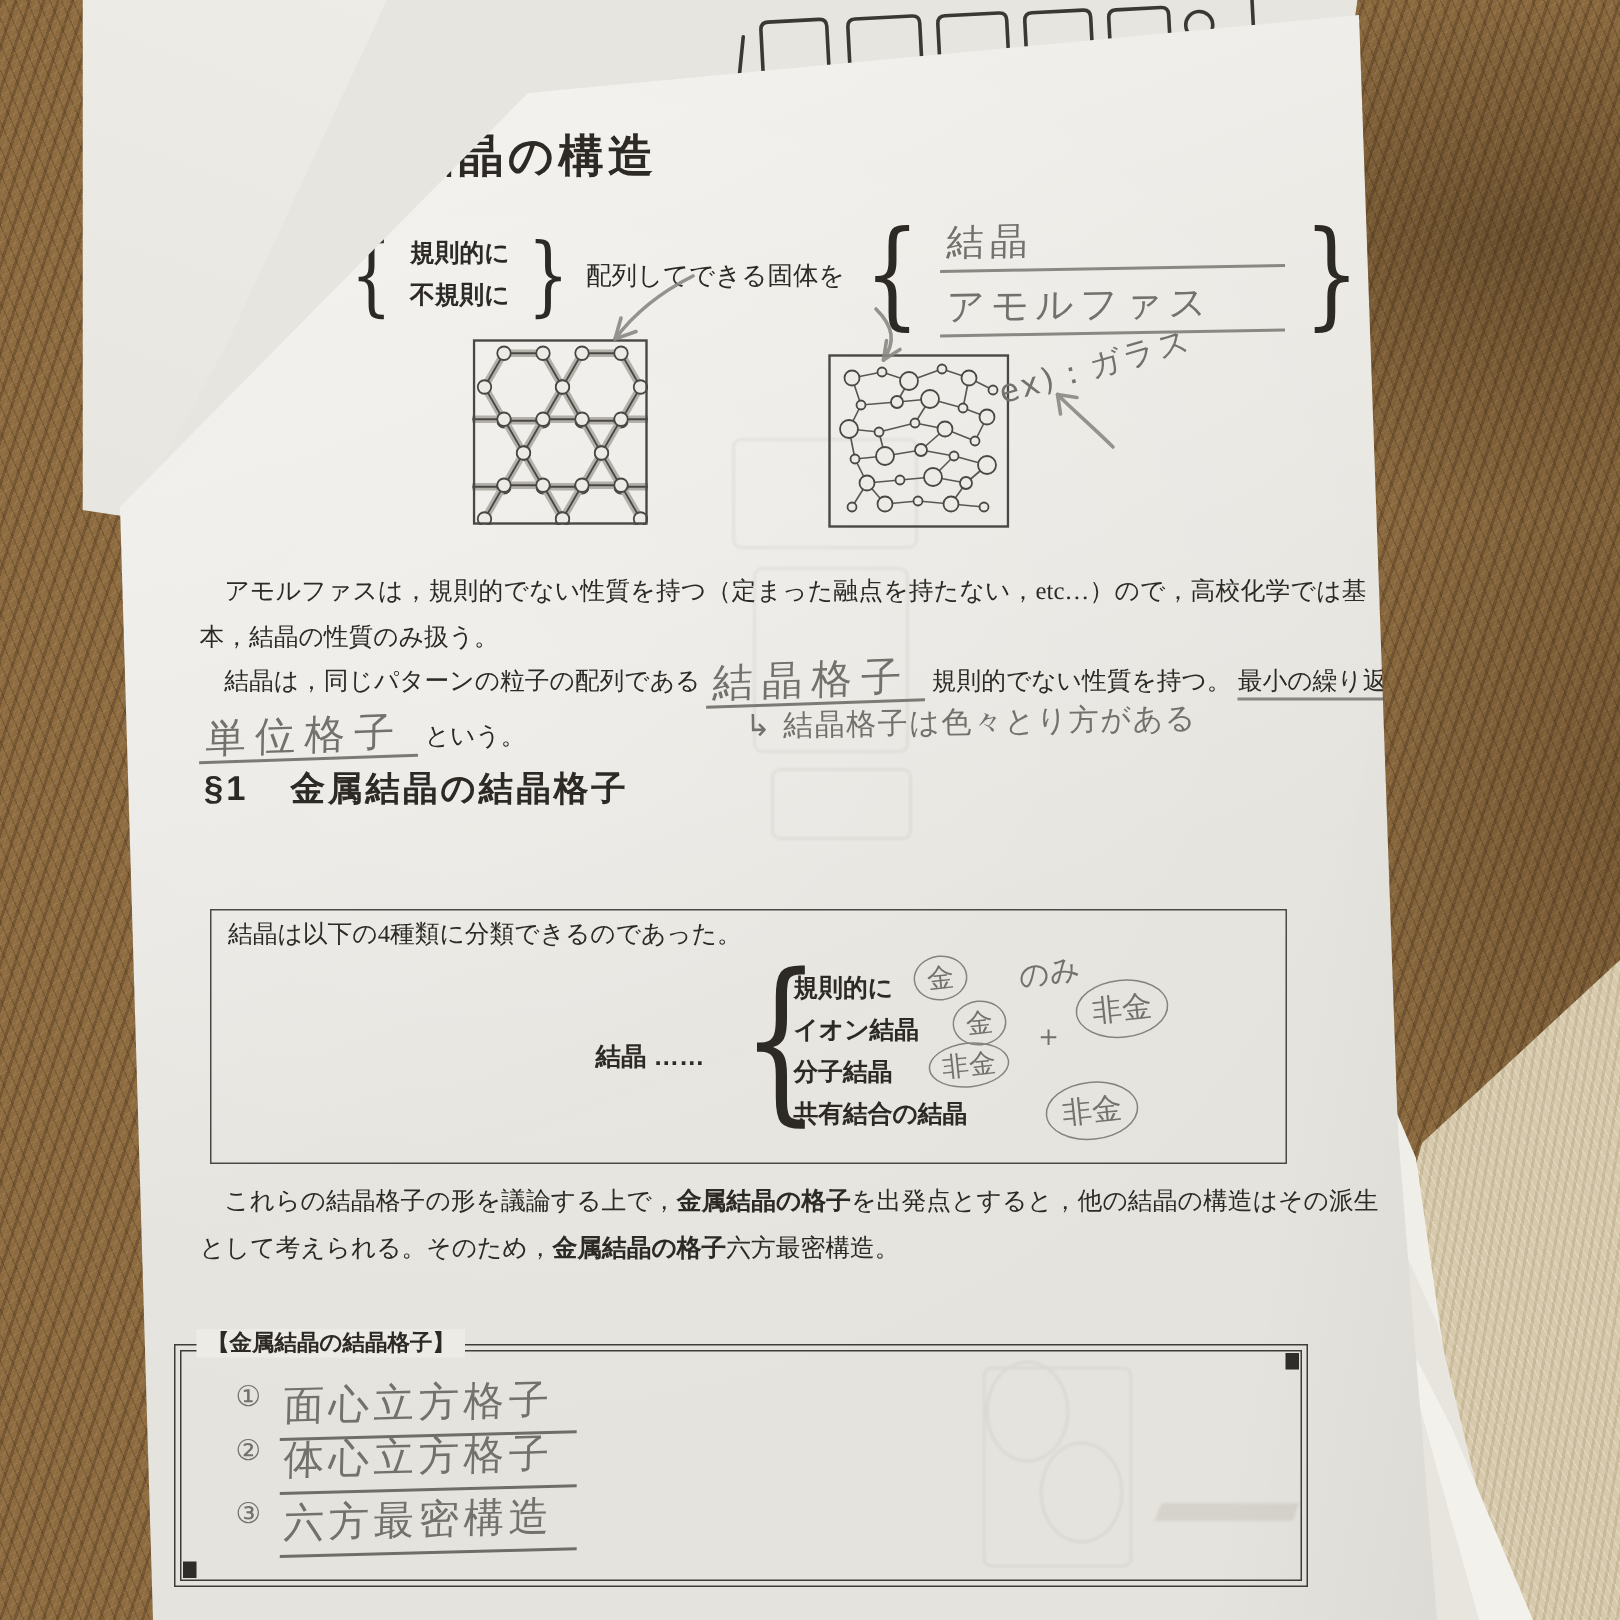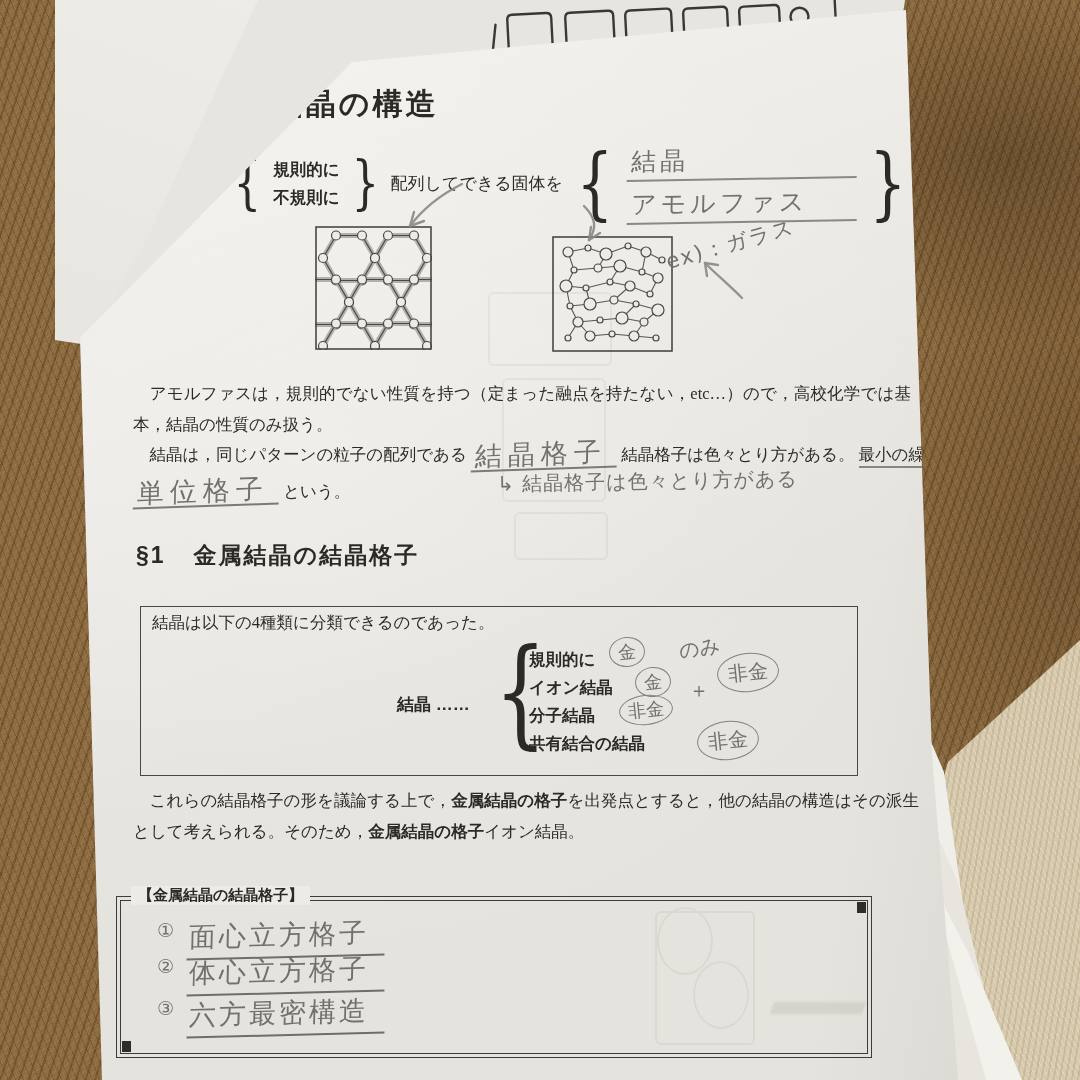--- a/index.html
+++ b/index.html
@@ -64,21 +64,21 @@
   .diagram{position:absolute;}
   .exnote{left:664px;top:230px;font-size:21px;letter-spacing:2px;transform:rotate(-16deg);white-space:nowrap;}
   .para{font-size:16.5px;line-height:1.85;text-align:justify;}
   .p1{left:133px;top:379px;width:778px;}
   .l1{left:133px;top:437px;width:800px;white-space:nowrap;font-size:16.5px;}
   .l2{left:133px;top:474px;white-space:nowrap;font-size:16.5px;}
   .hw-inline{font-size:27px;letter-spacing:6px;border-bottom:2px solid #7c7a74;padding:0 10px 1px 4px;
     display:inline-block;transform:rotate(-2deg) skewX(-3deg) translateY(3px);line-height:1;}
   .pencil-u{border-bottom:2px solid rgba(118,116,110,.85);padding-bottom:2px;}
   .hwnote{left:497px;top:468px;font-size:20px;letter-spacing:1px;transform:rotate(-1deg);white-space:nowrap;}
-  .sec{left:136px;top:540px;font-size:23px;font-weight:700;letter-spacing:2px;}
+  .sec{left:136px;top:510px;font-size:23px;font-weight:700;letter-spacing:2px;}
   .sec .num{margin-right:28px;}
   .lead{left:152px;top:612px;font-size:16.5px;text-align:center;}
   .boxfour{left:140px;top:606px;width:716px;height:168px;border:1.4px solid #4a4845;}
   .boxlabel{position:absolute;left:14px;top:-11px;background:#edebe5;padding:0 7px;
     font-size:15px;font-weight:700;white-space:nowrap;}
   .stem{position:absolute;left:256px;top:86px;font-size:17px;font-weight:700;white-space:nowrap;}
   .bigbrace{position:absolute;left:342px;top:26px;font-size:118px;line-height:1;
     font-family:"DejaVu Serif",serif;font-weight:300;transform:scaleX(.7);}
   .klist{position:absolute;left:388px;top:38px;font-size:16.5px;font-weight:700;line-height:28px;white-space:nowrap;}
   .circ{position:absolute;border:1.7px solid #85837d;border-radius:50%;padding:2px 8px;
@@ -281,21 +281,21 @@
       </g>
     </svg>
 
     <div class="abs exnote hw">ex)：ガラス</div>
 
     <div class="abs para p1">　アモルファスは，規則的でない性質を持つ（定まった融点を持たない，etc…）ので，高校化学では基本，結晶の性質のみ扱う。</div>
 
     <div class="abs l1">
       <span>　結晶は，同じパターンの粒子の配列である</span>
       <span class="hw hw-inline">結晶格子</span>
-      <span>結晶格子は色々とり方がある。</span>
+      <span>規則的でない性質を持つ。</span>
       <span class="pencil-u">最小の繰り返し単位を</span>
     </div>
     <div class="abs l2">
       <span class="hw hw-inline">単位格子</span>
       <span>という。</span>
     </div>
     <div class="abs hwnote hw">↳ 結晶格子は色々とり方がある</div>
 
     <div class="abs sec gothic">
       <span class="num">§1</span><span>金属結晶の結晶格子</span>
@@ -314,21 +314,21 @@
       <span class="circ" style="left:468px;top:30px;">金</span>
       <span class="hwplain" style="left:538px;top:28px;">のみ</span>
       <span class="circ" style="left:494px;top:60px;">金</span>
       <span class="hwplain" style="left:548px;top:70px;transform:rotate(0deg);">＋</span>
       <span class="circ big" style="left:576px;top:46px;">非金</span>
       <span class="circ" style="left:478px;top:88px;">非金</span>
       <span class="circ big" style="left:556px;top:114px;">非金</span>
     </div>
 
     <div class="abs para bridge">
-      <span>　これらの結晶格子の形を議論する上で，</span><b>金属結晶の格子</b><span>を出発点とすると，他の結晶の構造はその派生として考えられる。そのため，</span><b>金属結晶の格子</b><span>イオン結晶。</span>
+      <span>　これらの結晶格子の形を議論する上で，</span><b>金属結晶の格子</b><span>を出発点とすると，他の結晶の構造はその派生として考えられる。そのため，</span><b>金属結晶の格子</b><span>六方最密構造。</span>
     </div>
 
     <div class="abs boxmetal">
       <div class="inner"></div>
       <div class="sq tr"></div>
       <div class="sq bl"></div>
       <div class="boxlabel gothic">【金属結晶の結晶格子】</div>
       <div class="ghost" style="left:520px;top:4px;width:140px;height:150px;">
         <div class="gcirc" style="left:20px;top:6px;width:52px;height:64px;"></div>
         <div class="gcirc" style="left:56px;top:60px;width:52px;height:64px;"></div>

